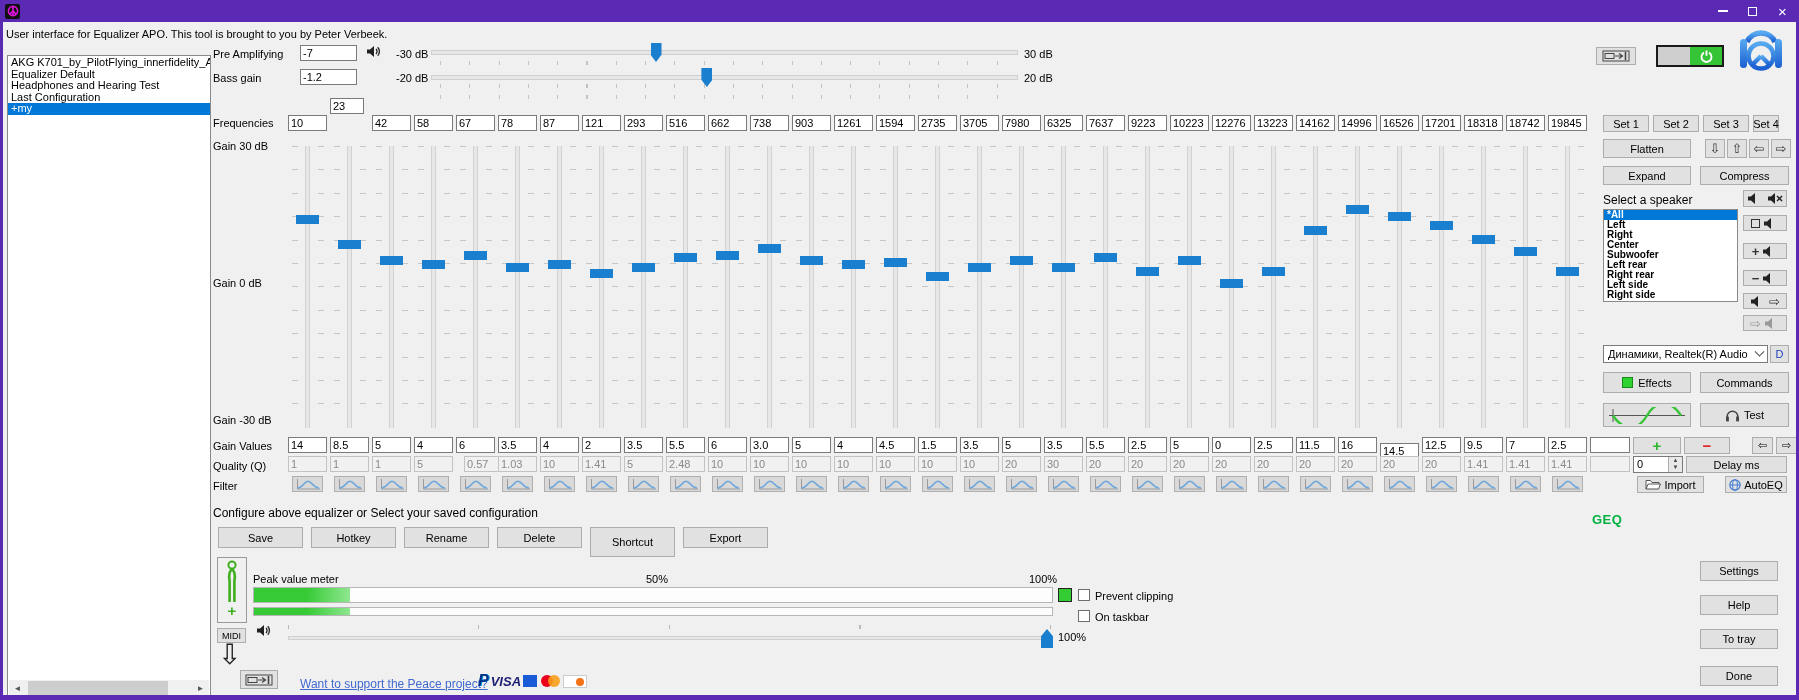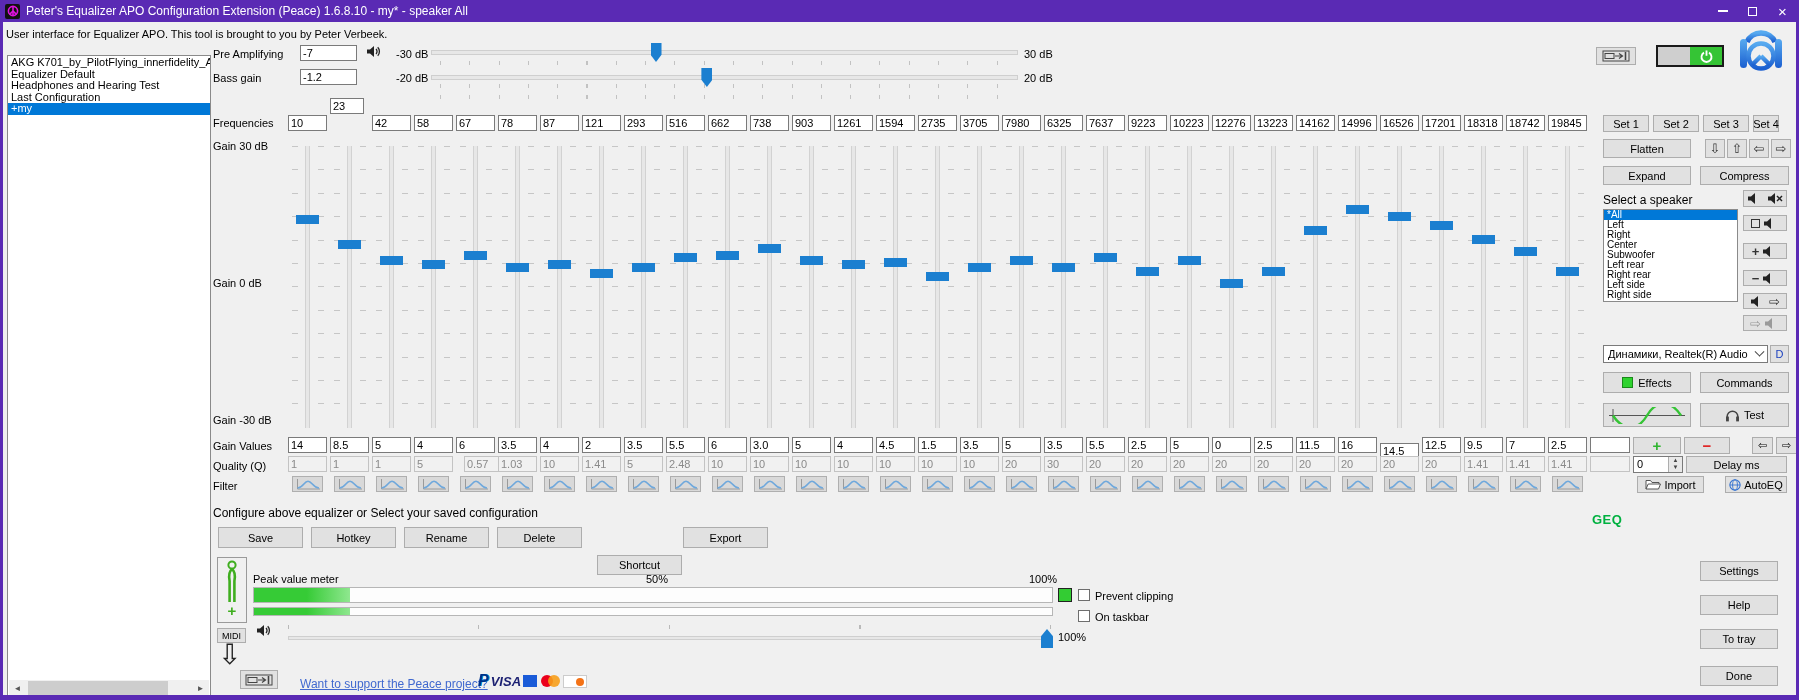--- a/index.html
+++ b/index.html
@@ -41,21 +41,20 @@
 
   <div id="titlebar">
     <span class="ico" style="margin-left:5px;width:15px;height:15px;background:#111;border-radius:2px;">
       <svg width="12" height="12" viewBox="0 0 12 12">
           <circle cx="6" cy="6" r="4.6" fill="none" stroke="#e013e0" stroke-width="1.6"></circle>
           <line x1="6" y1="1.4" x2="6" y2="10.6" stroke="#e013e0" stroke-width="1.6"></line>
           <line x1="6" y1="6" x2="2.6" y2="9.4" stroke="#e013e0" stroke-width="1.6"></line>
           <line x1="6" y1="6" x2="9.4" y2="9.4" stroke="#e013e0" stroke-width="1.6"></line>
         </svg>
     </span>
-    <span style="margin-left:6px;font-size:12px;">Peter's Equalizer APO Configuration Extension (Peace) 1.6.8.10 - my* - speaker All</span>
     <span class="ico" style="position:absolute;right:62px;top:0;width:29px;height:22px;">
         <span style="width:10px;height:1.5px;background:#fff;"></span>
       </span>
     <span class="ico" style="position:absolute;right:32px;top:0;width:29px;height:22px;">
         <span style="width:9px;height:9px;border:1.2px solid #fff;"></span>
       </span>
     <span class="ico" style="position:absolute;right:2px;top:0;width:29px;height:22px;font-size:15px;color:#fff;">×</span>
   </div>
 
   <div class="lbl" style="left:6px;top:27px;">User interface for Equalizer APO. This tool is brought to you by Peter Verbeek.</div>
@@ -193,21 +192,21 @@
       <svg width="16" height="13" viewBox="0 0 16 13">
         <polygon points="1,4.5 4,4.5 8,1 8,12 4,8.5 1,8.5" fill="#222"></polygon>
       </svg>
       <svg width="16" height="13" viewBox="0 0 16 13">
         <polygon points="1,4.5 4,4.5 8,1 8,12 4,8.5 1,8.5" fill="#222"></polygon>
         <line x1="10" y1="4" x2="15" y2="9" stroke="#222" stroke-width="1.5"></line>
         <line x1="15" y1="4" x2="10" y2="9" stroke="#222" stroke-width="1.5"></line>
       </svg>
     </div>
 
-  <div class="listbox" style="left:1603px;top:209px;width:135px;height:93px;">
+  <div class="listbox" style="left:1603px;top:209px;width:135px;height:93px;font-weight:bold;">
     <div id="speaker-items">
         <div class="sitem sel">*All</div>
         <div class="sitem">Left</div>
         <div class="sitem">Right</div>
         <div class="sitem">Center</div>
         <div class="sitem">Subwoofer</div>
         <div class="sitem">Left rear</div>
         <div class="sitem">Right rear</div>
         <div class="sitem">Left side</div>
         <div class="sitem">Right side</div>
@@ -746,19 +745,19 @@
       </svg>
     </div>
     <div class="btn" style="left: 1603px; top: 115px; width: 46px; height: 17px;">Set 1</div>
     <div class="btn" style="left: 1653px; top: 115px; width: 46px; height: 17px;">Set 2</div>
     <div class="btn" style="left: 1703px; top: 115px; width: 46px; height: 17px;">Set 3</div>
     <div class="btn" style="left: 1753px; top: 115px; width: 26px; height: 17px;">Set 4</div>
     <div class="btn" style="left: 218px; top: 527px; width: 85px; height: 21px;">Save</div>
     <div class="btn" style="left: 311px; top: 527px; width: 85px; height: 21px;">Hotkey</div>
     <div class="btn" style="left: 404px; top: 527px; width: 85px; height: 21px;">Rename</div>
     <div class="btn" style="left: 497px; top: 527px; width: 85px; height: 21px;">Delete</div>
-    <div class="btn" style="left: 590px; top: 555px; width: 85px; height: 20px; margin-left: 7px;">Shortcut</div>
+    <div class="btn" style="left: 590px; top: 527px; width: 85px; height: 30px;">Shortcut</div>
     <div class="btn" style="left: 683px; top: 527px; width: 85px; height: 21px;">Export</div>
     <div class="btn" style="left: 1700px; top: 561px; width: 78px; height: 20px;">Settings</div>
     <div class="btn" style="left: 1700px; top: 595px; width: 78px; height: 20px;">Help</div>
     <div class="btn" style="left: 1700px; top: 629px; width: 78px; height: 20px;">To tray</div>
     <div class="btn" style="left: 1700px; top: 666px; width: 78px; height: 20px;">Done</div>
   </div>
 
 </body></html>

